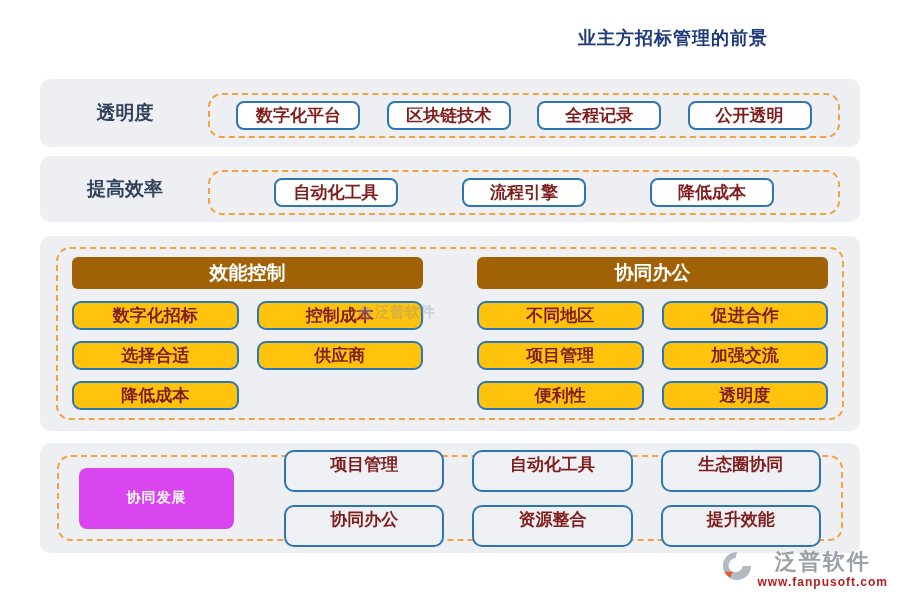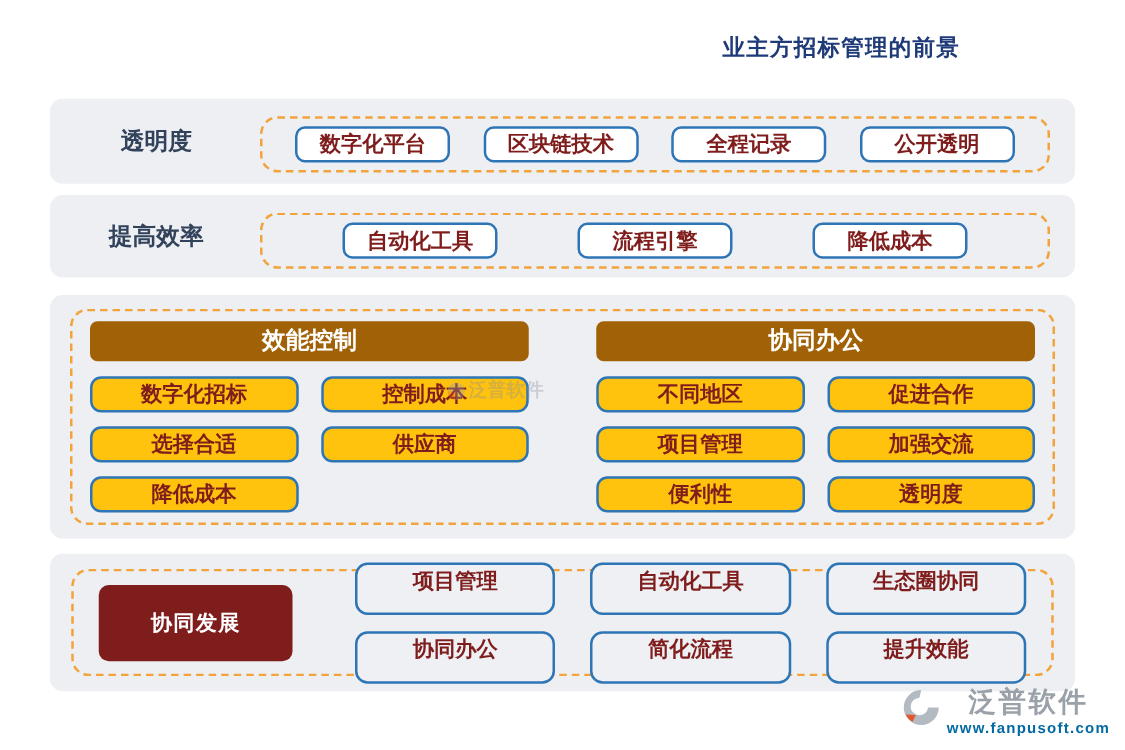--- a/index.html
+++ b/index.html
@@ -48,23 +48,23 @@
     background:#a16207; color:#ffffff; font-size:19px; font-weight:bold;
     text-align:center; border-radius:6px; height:32px; line-height:32px;
   }
   .mid-grid { display:grid; grid-template-columns:1fr 1fr; gap:11px 18px; }
   .mid-grid .pill { background:#ffc20d; border-radius:9px; width:auto; }
 
   .bottom-dashed { left:17px; top:12px; width:786px; height:86px;
     display:flex; align-items:center; padding:0 20px; gap:50px; }
   .blue-btn {
     width:155px; height:61px; flex-shrink:0;
-    background:#7f1d1d; color:#ffffff; border-radius:8px;
+    background:#d946ef; color:#ffffff; border-radius:8px;
     display:flex; align-items:center; justify-content:center;
-    font-size:17px; font-weight:bold; letter-spacing:1px;
+    font-size:14px; font-weight:bold; letter-spacing:1px;
   }
   .bottom-grid { flex:1; display:grid; grid-template-columns:1fr 1fr 1fr; gap:13px 28px; }
   .bottom-grid .pill { background:#eef0f3; border-radius:10px; height:42px; line-height:26px; width:auto; }
 
   .watermark {
     position:absolute; left:358px; top:303px;
     display:flex; align-items:center; gap:3px;
     opacity:0.35; pointer-events:none;
   }
   .watermark .wm-dot {
@@ -76,21 +76,21 @@
     width:9px; height:9px; border-radius:50%; background:#e2572b;
   }
   .watermark .wm-text { font-size:15px; font-weight:bold; color:#8a9099; }
 
   .brand-footer {
     position:absolute; right:12px; top:550px;
     display:flex; align-items:flex-start; gap:4px;
   }
   .brand-text { display:flex; flex-direction:column; align-items:center; }
   .brand-name { font-size:22px; font-weight:bold; color:#9ba1a9; letter-spacing:2px; line-height:24px; }
-  .brand-url  { font-size:12px; font-weight:bold; color:#0369a1; letter-spacing:1px; margin-top:1px; }
+  .brand-url  { font-size:12px; font-weight:bold; color:#b91c1c; letter-spacing:1px; margin-top:1px; }
 </style>
 </head>
 <body>
 
 <div id="canvas">
 
   <div class="page-title">业主方招标管理的前景</div>
 
   <div class="section" id="row-1">
     <div class="row-label">透明度</div>
@@ -143,21 +143,21 @@
   </div>
 
   <div class="section" id="bottom-section">
     <div class="dashed bottom-dashed">
       <div class="blue-btn">协同发展</div>
       <div class="bottom-grid">
           <div class="pill">项目管理</div>
           <div class="pill">自动化工具</div>
           <div class="pill">生态圈协同</div>
           <div class="pill">协同办公</div>
-          <div class="pill">简化流程</div>
+          <div class="pill">资源整合</div>
           <div class="pill">提升效能</div>
         </div>
     </div>
   </div>
 
   <div class="brand-footer">
     <svg width="32" height="32" viewBox="0 0 32 32">
       <path d="M16 2 A14 14 0 1 0 30 16 L21.5 16 A7 7 0 1 1 14.5 8.2 Z" fill="#b3bac2"></path>
       <path d="M3.5 21.5 a14 14 0 0 0 5.5 6 l2.6 -5.6 z" fill="#e2572b"></path>
     </svg>

